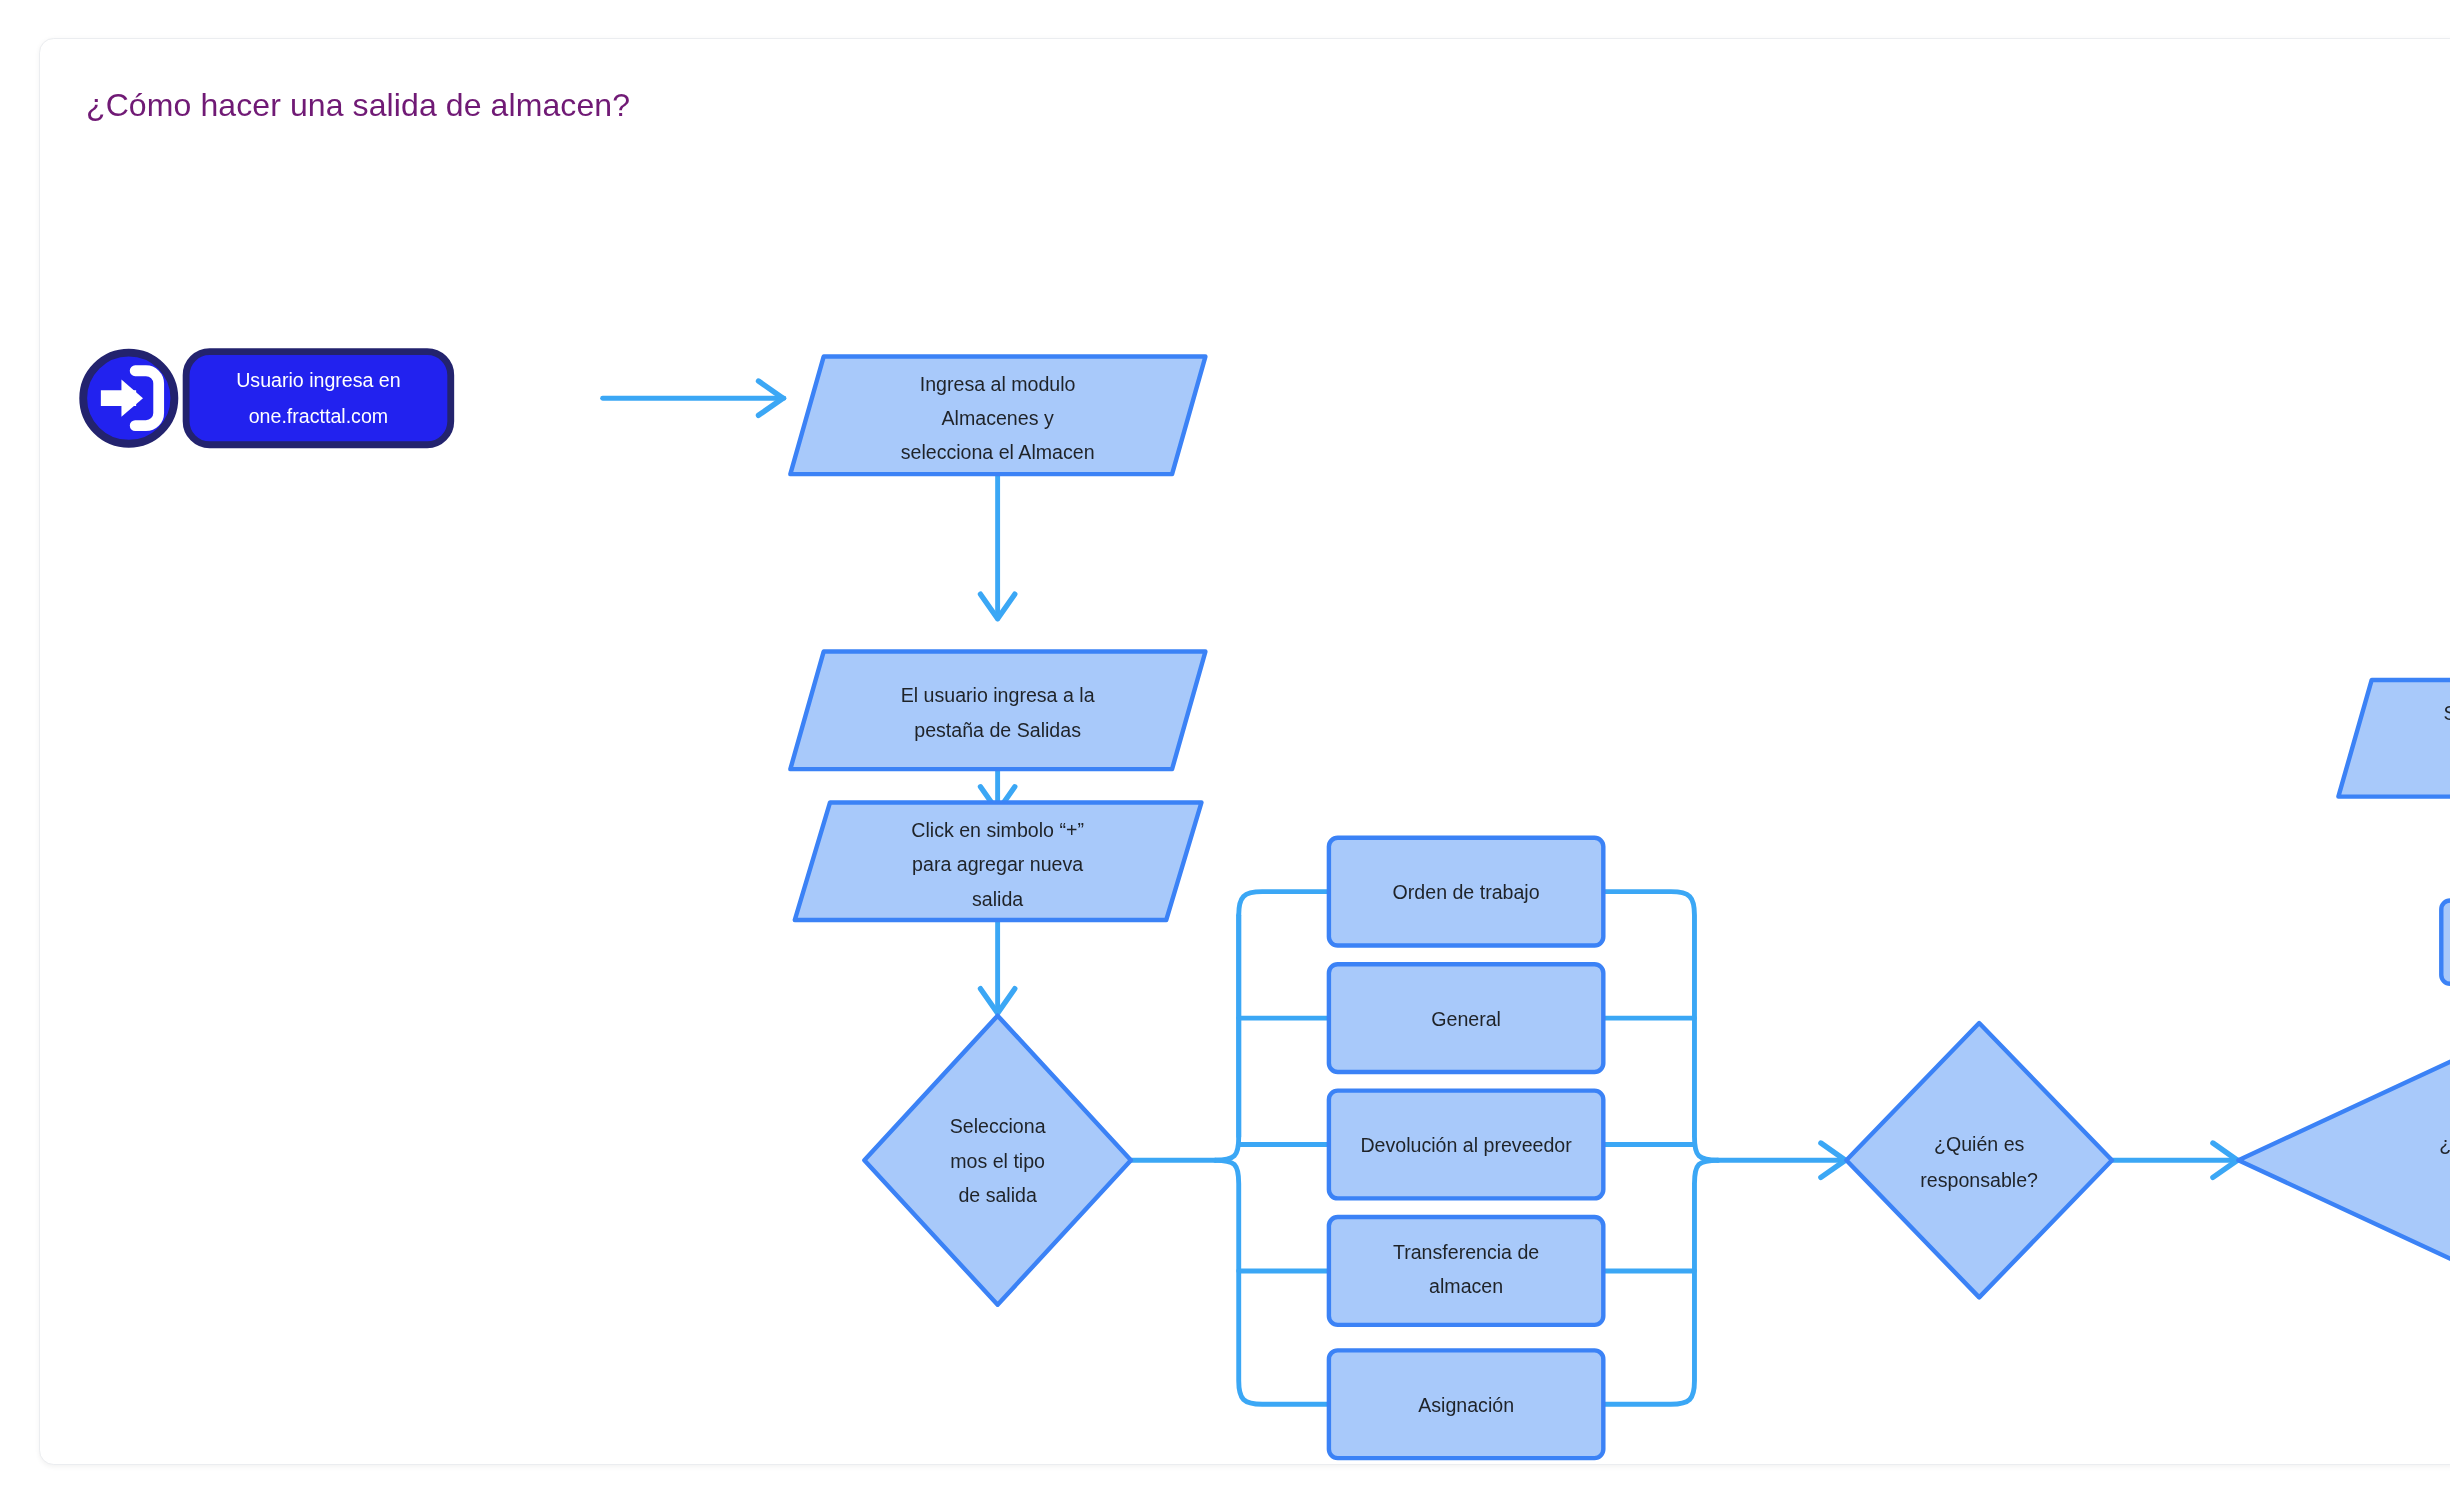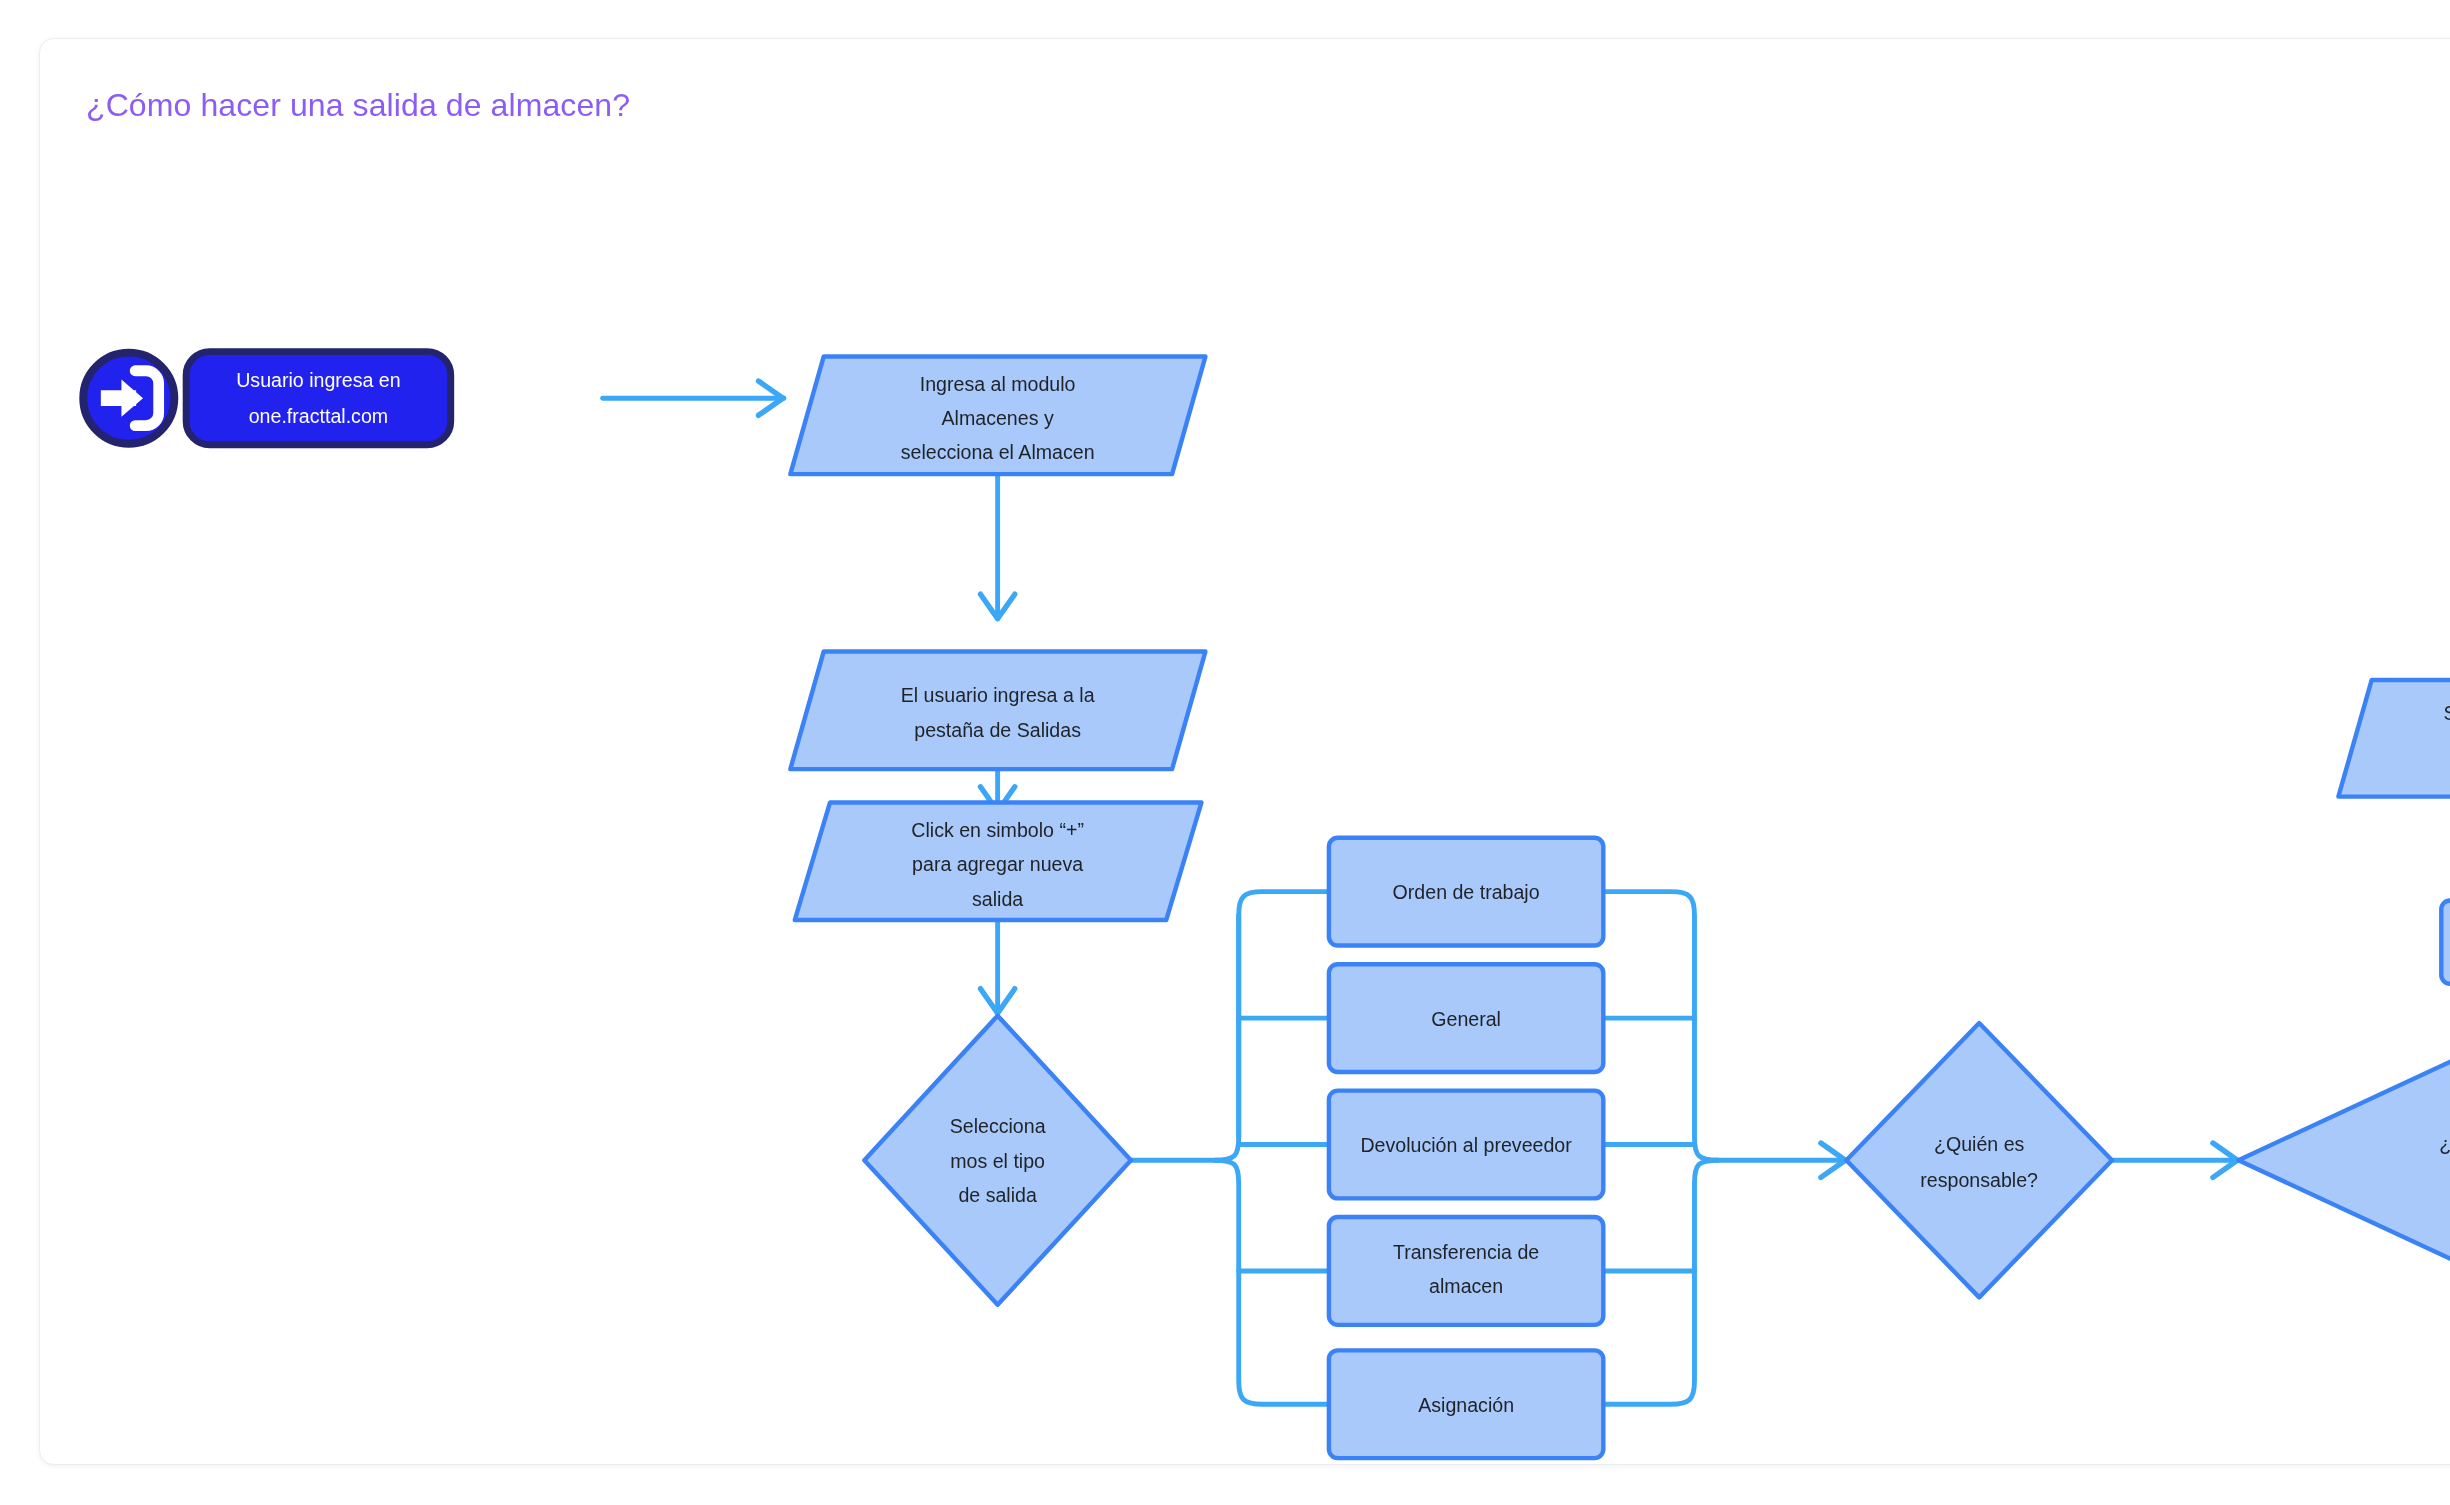--- a/index.html
+++ b/index.html
@@ -22,21 +22,21 @@
     background:#ffffff;
     border:1px solid #ebedf0;
     border-radius:14.7px;
     box-shadow:0 1.5px 4.9px rgba(0,0,0,.05);
     box-sizing:border-box;
   }
   #page-title{
     position:absolute;
     left:86px; top:87px;
     font-size:32px;
-    color:#8b5cf6;
+    color:#701a75;
     letter-spacing:0.1px;
     white-space:nowrap;
     text-align:right;
   }
   #flow{
     position:absolute;
     left:39px; top:38px;
     width:3160px; height:1427px;
   }
   .nlabel{

